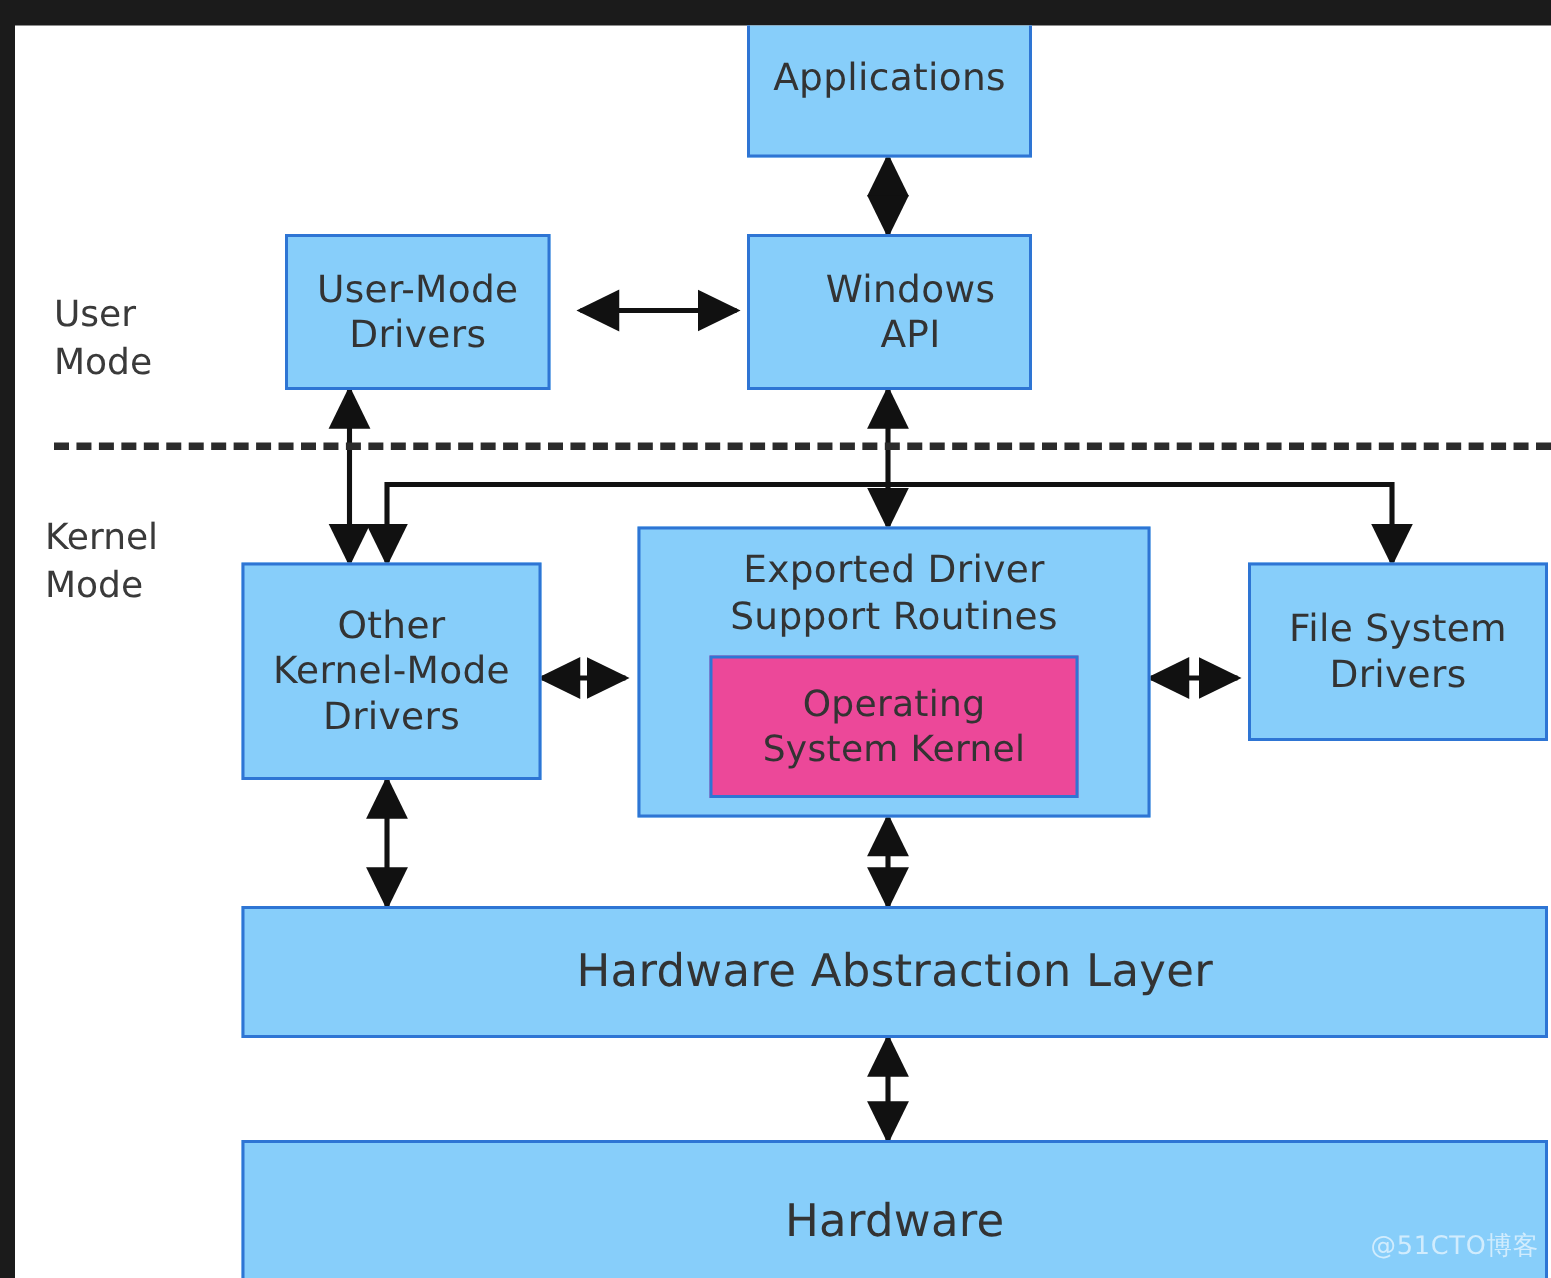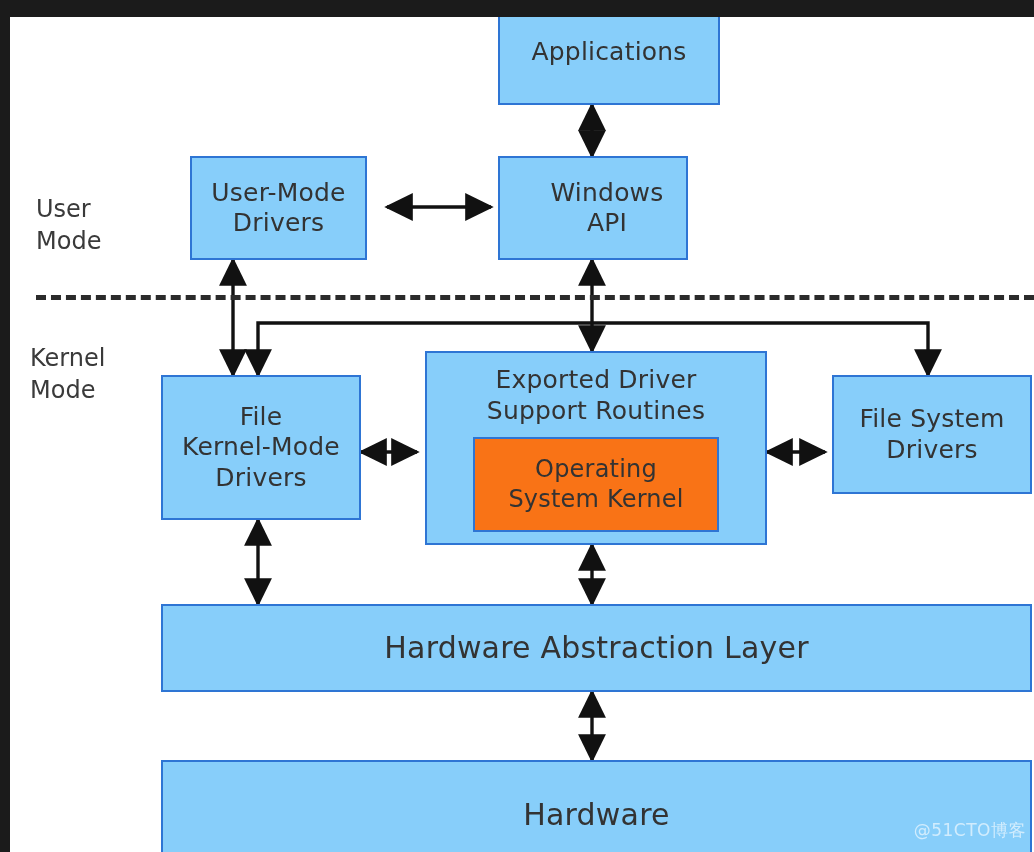--- a/index.html
+++ b/index.html
@@ -36,21 +36,21 @@
     justify-content: center;
     text-align: center;
     color: #333333;
     font-size: 25px;
     line-height: 1.22;
     letter-spacing: 0.2px;
     white-space: pre-line;
     user-select: none;
   }
   .node.plain {
-    background: #f97316;
+    background: #ec4899;
   }
   .node.wide {
     font-size: 30px;
   }
   .node.stacktop {
     align-items: flex-start;
     padding-top: 12px;
   }
 
   
@@ -131,29 +131,29 @@
       </g>
     </svg>
 
     <div class="divider" style="left:26px; top:278px; width:998px;"></div>
 
     <div class="mode-label" style="left:26px; top:177px; width:110px;">User
 Mode</div>
     <div class="mode-label" style="left:20px; top:326px; width:125px;">Kernel
 Mode</div>
 
-    <div class="node" style="left:488px; top:-18px; width:222px; height:106px;">Applications</div>
+    <div class="node" style="left:488px; top:-18px; width:190px; height:106px;">Applications</div>
 
     <div class="node" style="left:180px; top:139px; width:177px; height:104px;">User-Mode
 Drivers</div>
 
     <div class="node" style="left:488px; top:139px; width:190px; height:104px;padding-left:28px;">Windows
 API</div>
 
-    <div class="node" style="left:151px; top:358px; width:200px; height:145px;">File
+    <div class="node" style="left:151px; top:358px; width:200px; height:145px;">Other
 Kernel-Mode
 Drivers</div>
 
     <div class="node stacktop" style="left:415px; top:334px; width:342px; height:194px;">Exported Driver
 Support Routines</div>
 
     <div class="node plain" style="left:463px; top:420px; width:246px; height:95px; font-size:24px;">Operating
 System Kernel</div>
 
     <div class="node" style="left:822px; top:358px; width:200px; height:119px;">File System

